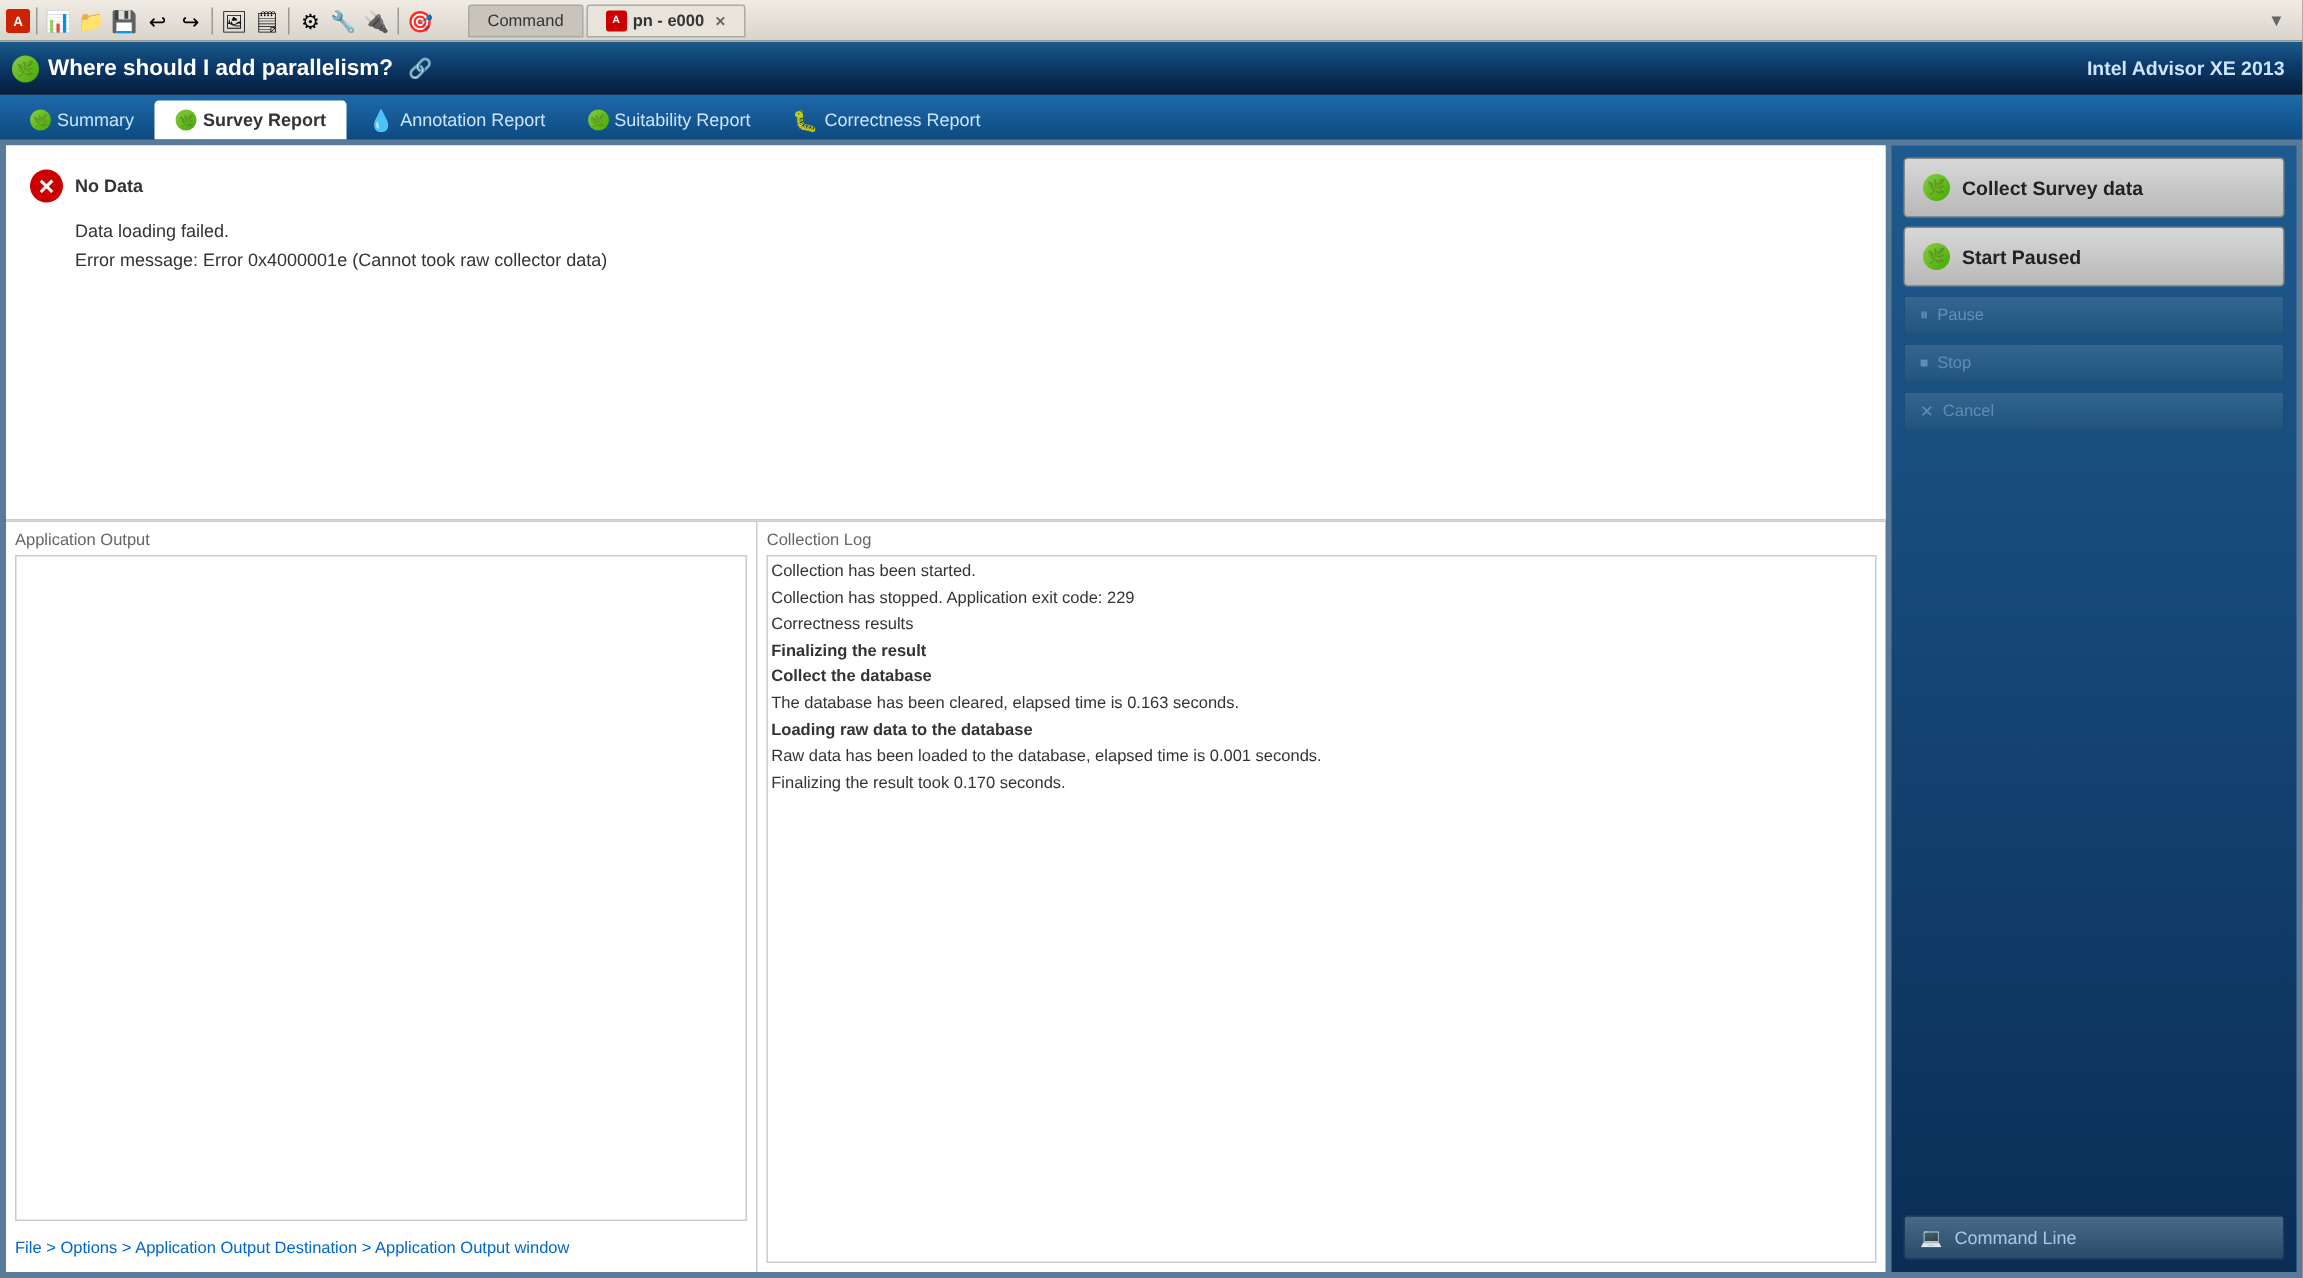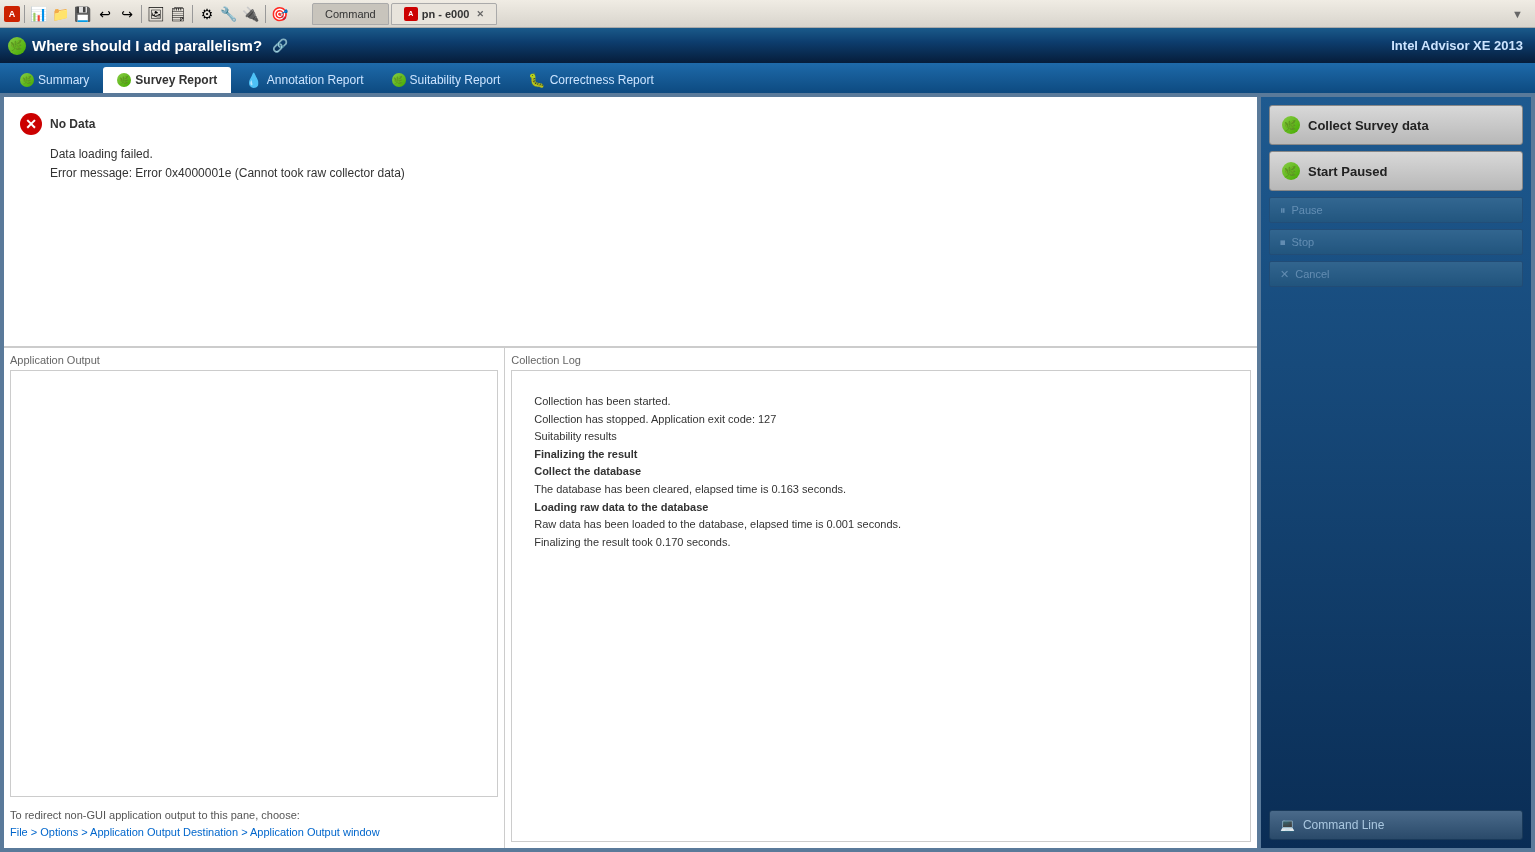--- a/index.html
+++ b/index.html
@@ -166,21 +166,21 @@
 
     .section-label {
       font-size: 11px;
       color: #666;
       margin-bottom: 4px;
     }
 
     .log-content {
       flex: 1;
       border: 1px solid #ccc;
-      padding: 22px;
+      padding: 2px;
       background: white;
       font-size: 11px;
       color: #333;
       overflow-y: auto;
       line-height: 1.6;
     }
 
     .redirect-note {
       margin-top: 10px;
       font-size: 11px;
@@ -430,31 +430,30 @@
             <div>Error message: Error 0x4000001e (Cannot took raw collector data)</div>
           </div>
         </div>
 
         <div class="output-sections">
 
           <div class="app-output">
             <div class="section-label">Application Output</div>
             <div style="flex: 1; border: 1px solid #ccc; background: white;"></div>
             <div class="redirect-note">
-              <div>To redirect non-GUI application output to this pane, choose:</div>
               <div class="redirect-link">File &gt; Options &gt; Application Output Destination &gt; Application Output window</div>
             </div>
           </div>
 
           <div class="collection-log">
             <div class="section-label">Collection Log</div>
             <div class="log-content">
               <div>Collection has been started.</div>
-              <div>Collection has stopped. Application exit code:  127</div>
-              <div>Suitability results</div>
+              <div>Collection has stopped. Application exit code:  229</div>
+              <div>Correctness results</div>
               <div class="log-line-bold">Finalizing the result</div>
               <div class="log-line-bold">Collect the database</div>
               <div>The database has been cleared, elapsed time is 0.163 seconds.</div>
               <div class="log-line-bold">Loading raw data to the database</div>
               <div>Raw data has been loaded to the database, elapsed time is 0.001 seconds.</div>
               <div>Finalizing the result took 0.170 seconds.</div>
             </div>
           </div>
 
         </div>

